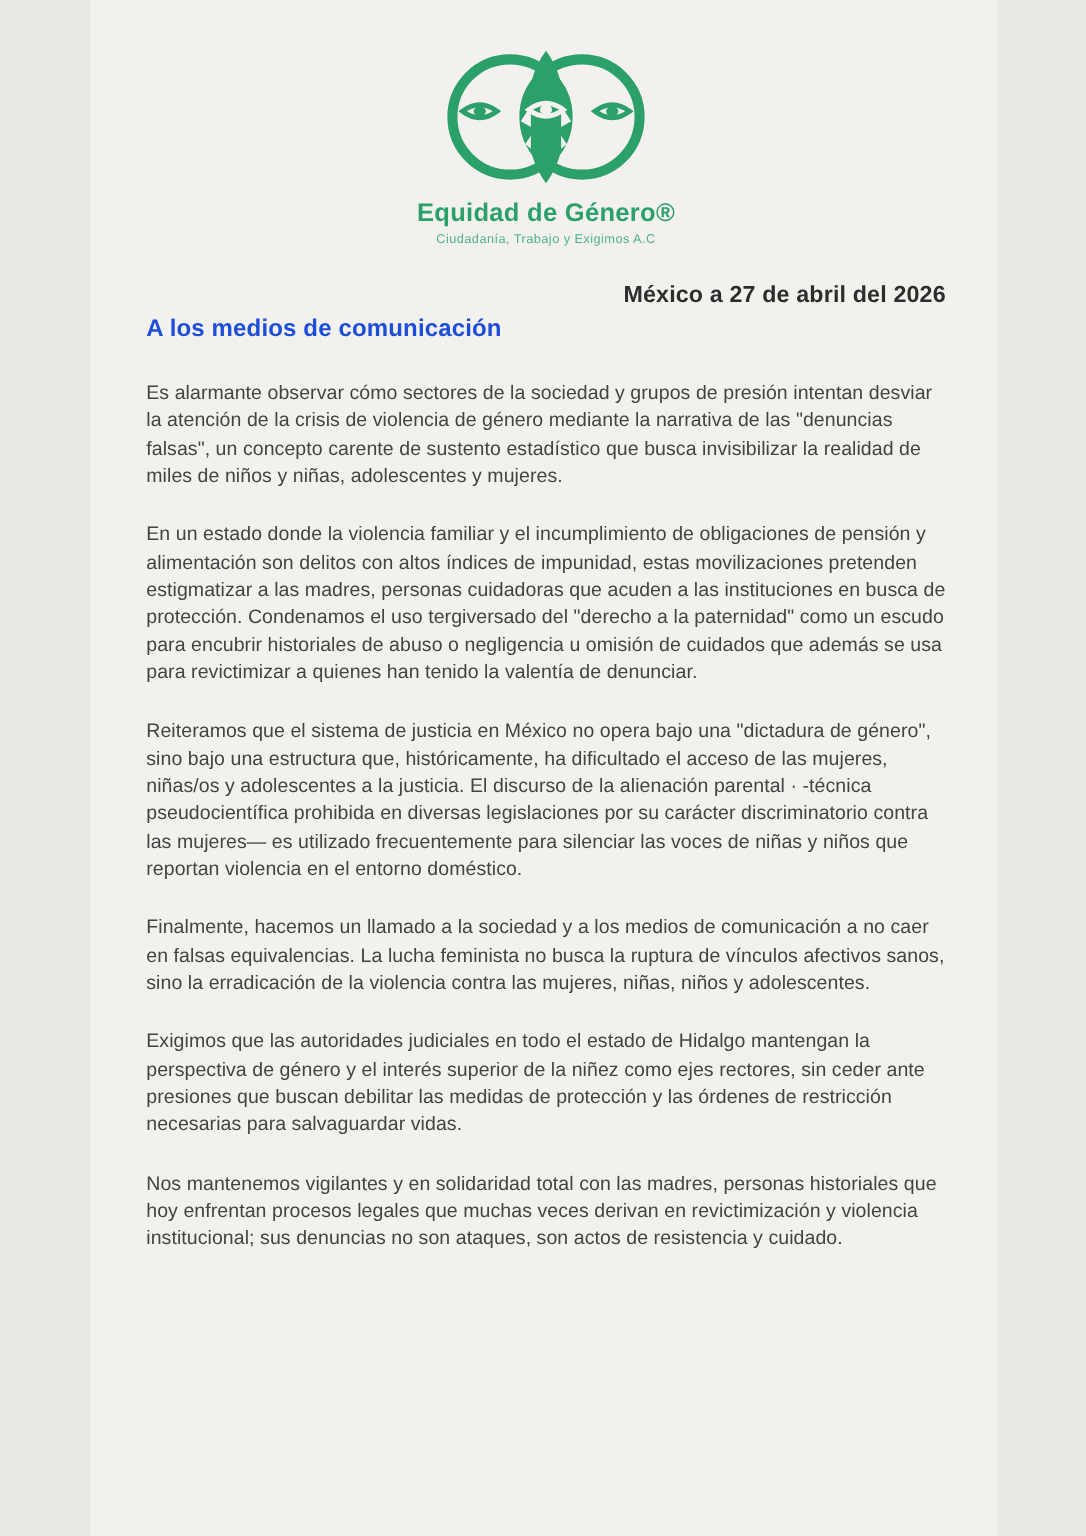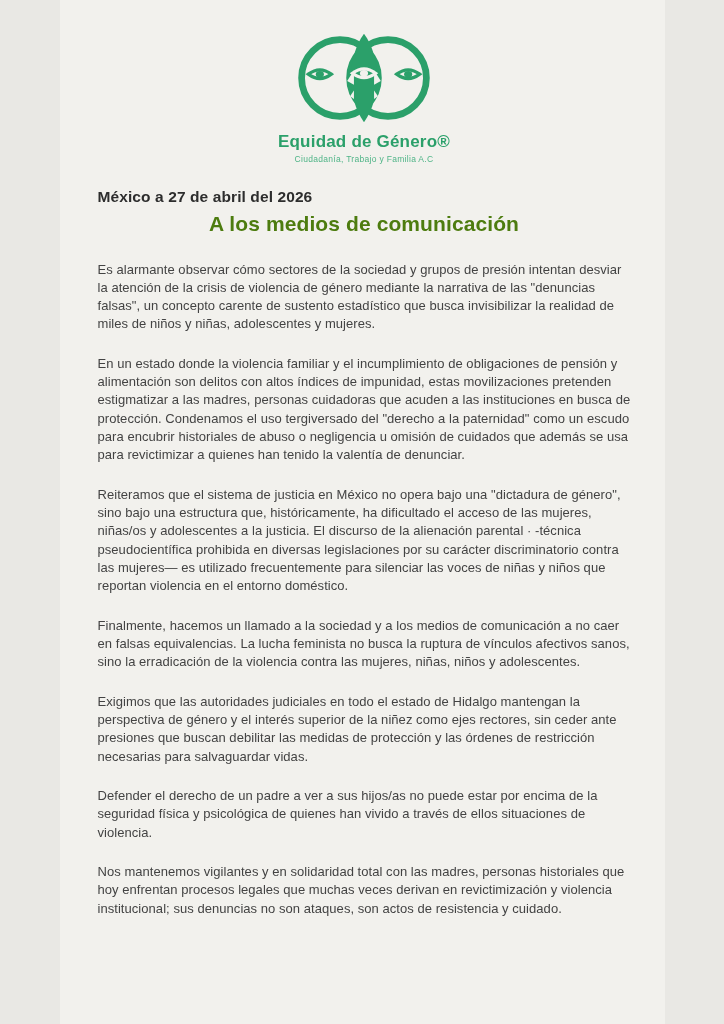--- a/index.html
+++ b/index.html
@@ -37,36 +37,35 @@
     letter-spacing: 0.2px;
   }
   .logo-tagline {
     margin-top: 2px;
     color: #4fb487;
     font-size: 8.5px;
     letter-spacing: 0.3px;
   }
   .date-line {
     margin-top: 24px;
-    text-align: left;
+    text-align: right;
     font-weight: 700;
     font-size: 15.5px;
     color: #2d2d2d;
     letter-spacing: 0.1px;
   }
   .addressees {
     margin-top: 2px;
   }
   .addressee-line {
     font-weight: 700;
-    font-size: 21px;
-    color: #4d7c0f;
+    font-size: 16px;
+    color: #1d4ed8;
     line-height: 1.5;
     letter-spacing: 0.1px;
-    text-align: center;
   }
   .body-text p {
     margin: 0;
     margin-top: 21px;
     font-size: 13px;
     line-height: 1.41;
     color: #434343;
     letter-spacing: 0.05px;
   }
 </style>
@@ -91,32 +90,31 @@
       <path d="M17,46 Q29,37 41,46 Q29,55 17,46 Z" fill="none" stroke="#2ba06a" stroke-width="3.4"></path>
       <ellipse cx="29" cy="46" rx="4.2" ry="3.4" fill="#2ba06a"></ellipse>
 
       <path d="M109,46 Q121,37 133,46 Q121,55 109,46 Z" fill="none" stroke="#2ba06a" stroke-width="3.4"></path>
       <ellipse cx="121" cy="46" rx="4.2" ry="3.4" fill="#2ba06a"></ellipse>
 
       <path d="M63,45 Q75,36 87,45 Q75,54 63,45 Z" fill="none" stroke="#f2f1ed" stroke-width="3.4"></path>
       <ellipse cx="75" cy="45" rx="4.2" ry="3.4" fill="#f2f1ed"></ellipse>
     </svg>
     <div class="logo-name">Equidad de Género®</div>
-    <div class="logo-tagline">Ciudadanía, Trabajo y Familia A.C</div>
+    <div class="logo-tagline">Ciudadanía, Trabajo y Exigimos A.C</div>
   </div>
 
   <div class="date-line">México a 27 de abril del 2026</div>
 
   <div class="addressees">
     <div class="addressee-line">A los medios de comunicación</div>
   </div>
 
   <div class="body-text">
     <p>Es alarmante observar cómo sectores de la sociedad y grupos de presión intentan desviar la atención de la crisis de violencia de género mediante la narrativa de las "denuncias falsas", un concepto carente de sustento estadístico que busca invisibilizar la realidad de miles de niños y niñas, adolescentes y mujeres.</p>
     <p>En un estado donde la violencia familiar y el incumplimiento de obligaciones de pensión y alimentación son delitos con altos índices de impunidad, estas movilizaciones pretenden estigmatizar a las madres, personas cuidadoras que acuden a las instituciones en busca de protección. Condenamos el uso tergiversado del "derecho a la paternidad" como un escudo para encubrir historiales de abuso o negligencia u omisión de cuidados que además se usa para revictimizar a quienes han tenido la valentía de denunciar.</p>
     <p>Reiteramos que el sistema de justicia en México no opera bajo una "dictadura de género", sino bajo una estructura que, históricamente, ha dificultado el acceso de las mujeres, niñas/os y adolescentes a la justicia. El discurso de la alienación parental · -técnica pseudocientífica prohibida en diversas legislaciones por su carácter discriminatorio contra las mujeres— es utilizado frecuentemente para silenciar las voces de niñas y niños que reportan violencia en el entorno doméstico.</p>
     <p>Finalmente, hacemos un llamado a la sociedad y a los medios de comunicación a no caer en falsas equivalencias. La lucha feminista no busca la ruptura de vínculos afectivos sanos, sino la erradicación de la violencia contra las mujeres, niñas, niños y adolescentes.</p>
     <p>Exigimos que las autoridades judiciales en todo el estado de Hidalgo mantengan la perspectiva de género y el interés superior de la niñez como ejes rectores, sin ceder ante presiones que buscan debilitar las medidas de protección y las órdenes de restricción necesarias para salvaguardar vidas.</p>
-    <p>Defender el derecho de un padre a ver a sus hijos/as no puede estar por encima de la seguridad física y psicológica de quienes han vivido a través de ellos situaciones de violencia.</p>
     <p>Nos mantenemos vigilantes y en solidaridad total con las madres, personas historiales que hoy enfrentan procesos legales que muchas veces derivan en revictimización y violencia institucional; sus denuncias no son ataques, son actos de resistencia y cuidado.</p>
   </div>
 
 </div>
 
 </body></html>

